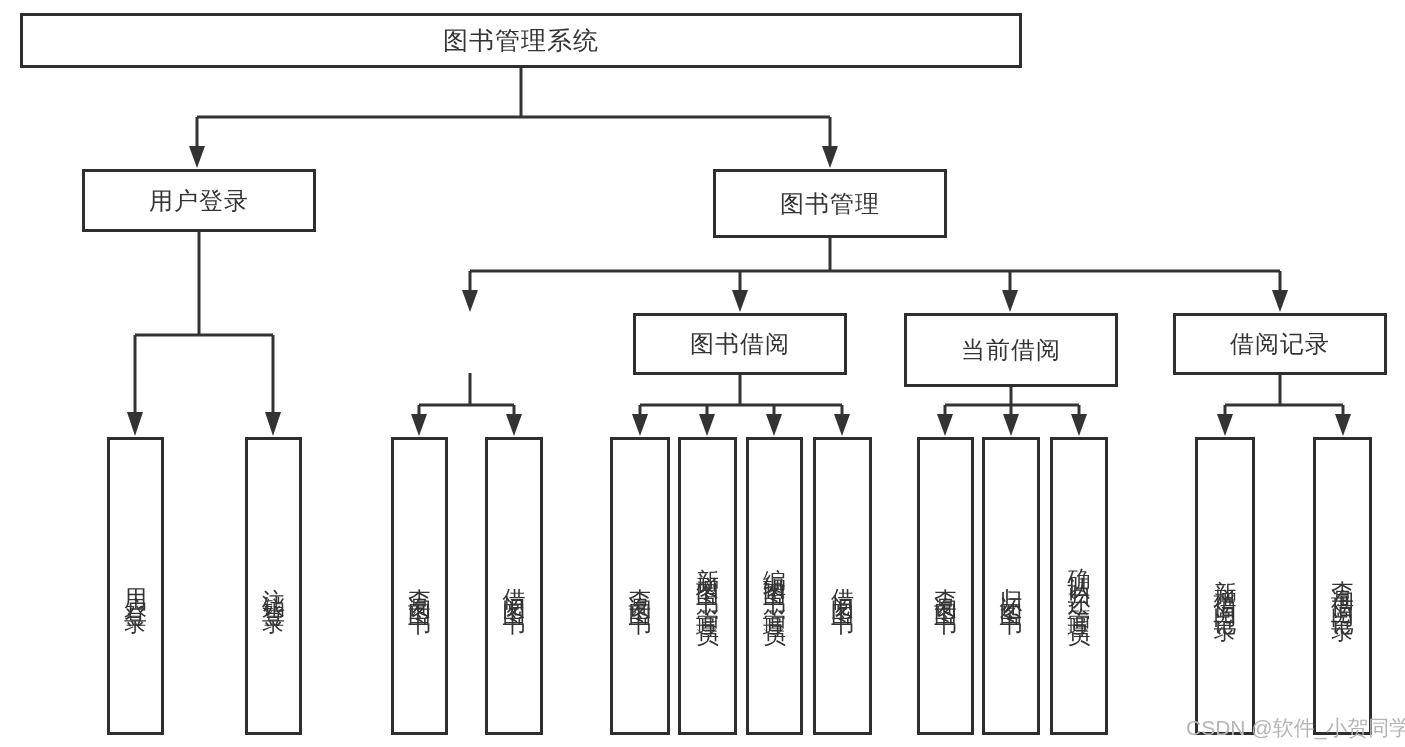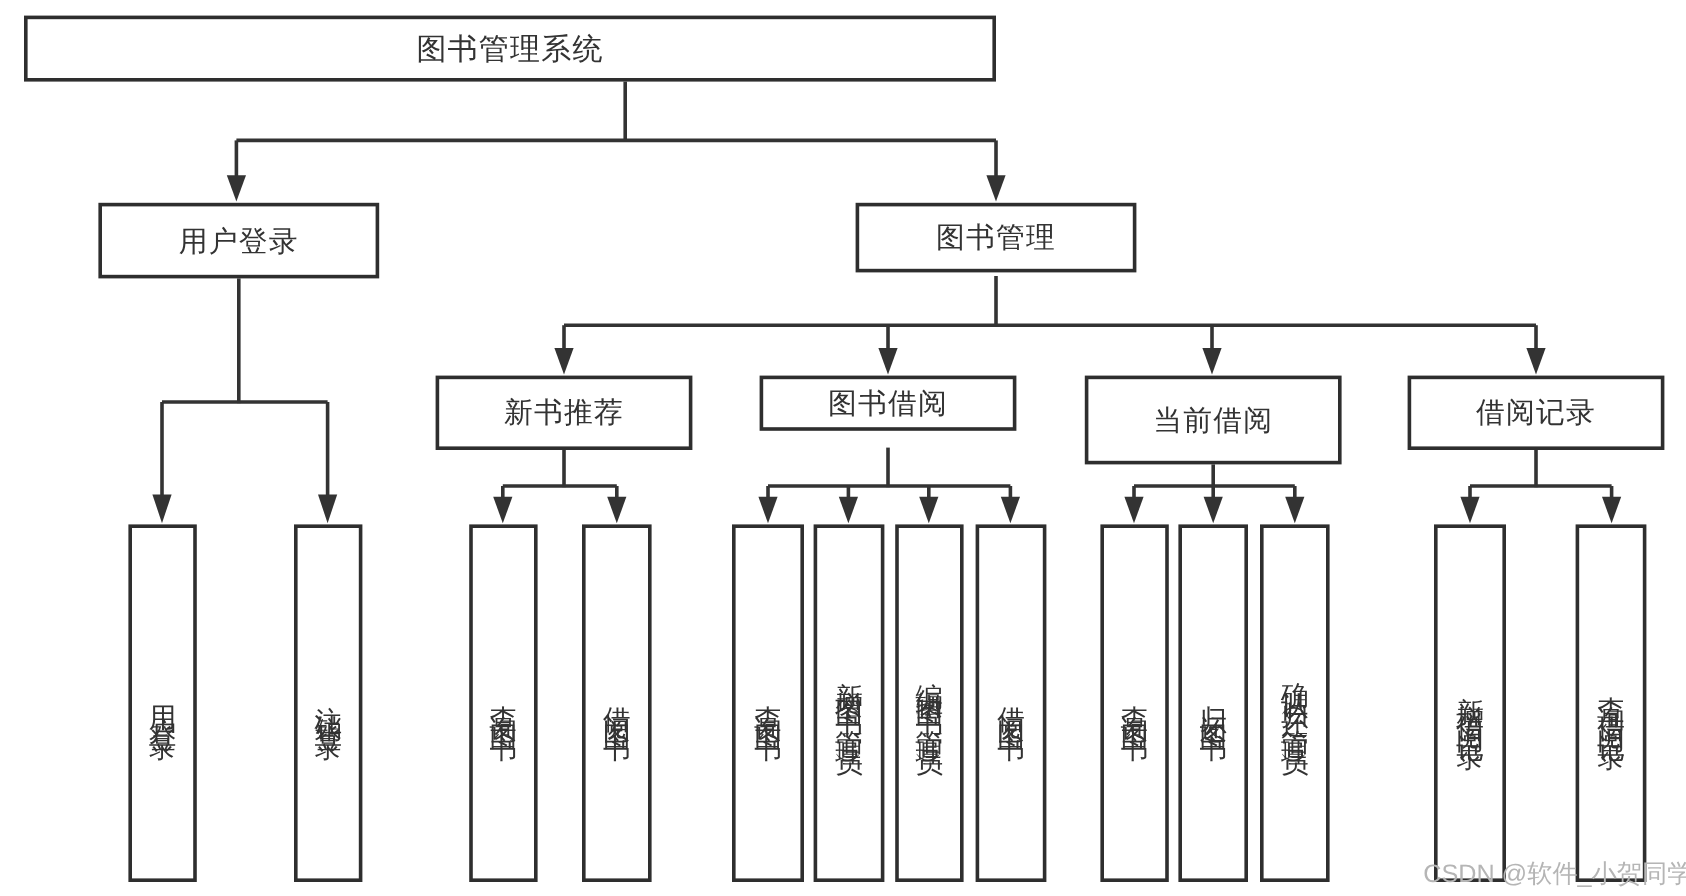--- a/index.html
+++ b/index.html
@@ -117,35 +117,32 @@
 
       <polygon points="937,414 953,414 945,436"></polygon>
       <polygon points="1003,414 1019,414 1011,436"></polygon>
       <polygon points="1071,414 1087,414 1079,436"></polygon>
 
       <polygon points="1217,414 1233,414 1225,436"></polygon>
       <polygon points="1335,414 1351,414 1343,436"></polygon>
     </g>
   </svg>
 
-  <div class="box root" style="left:20px;top:13px;width:810px;height:55px">
+  <div class="box root" style="left:20px;top:13px;width:1002px;height:55px">
     <span class="htext">图书管理系统</span>
   </div>
 
   <div class="box" style="left:82px;top:169px;width:234px;height:63px">
     <span class="htext">用户登录</span>
   </div>
-  <div class="box" style="left:713px;top:169px;width:234px;height:58px">
+  <div class="box" style="left:713px;top:169px;width:234px;height:69px">
     <span class="htext">图书管理</span>
   </div>
 
-  <div class="box" style="left:363px;top:313px;width:214px;height:62px">
-    <span class="htext">新书推荐</span>
-  </div>
-  <div class="box" style="left:633px;top:313px;width:214px;height:46px">
+  <div class="box" style="left:633px;top:313px;width:214px;height:62px">
     <span class="htext">图书借阅</span>
   </div>
   <div class="box" style="left:904px;top:313px;width:214px;height:74px">
     <span class="htext">当前借阅</span>
   </div>
   <div class="box" style="left:1173px;top:313px;width:214px;height:62px">
     <span class="htext">借阅记录</span>
   </div>
 
   <div class="box" style="left:107px;top:437px;width:57px;height:298px">

